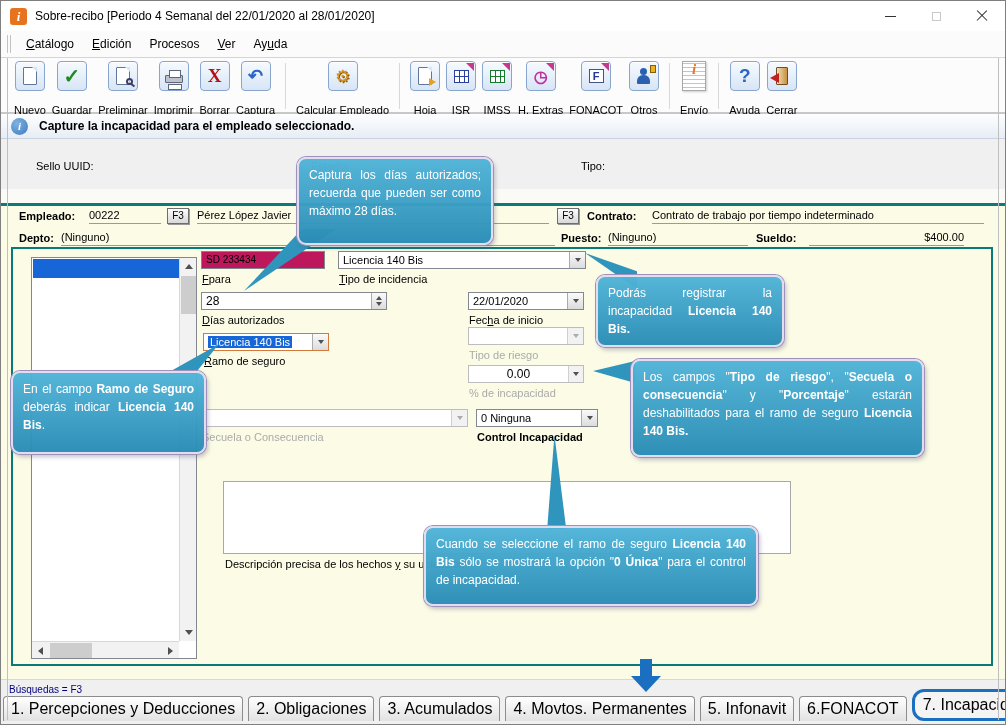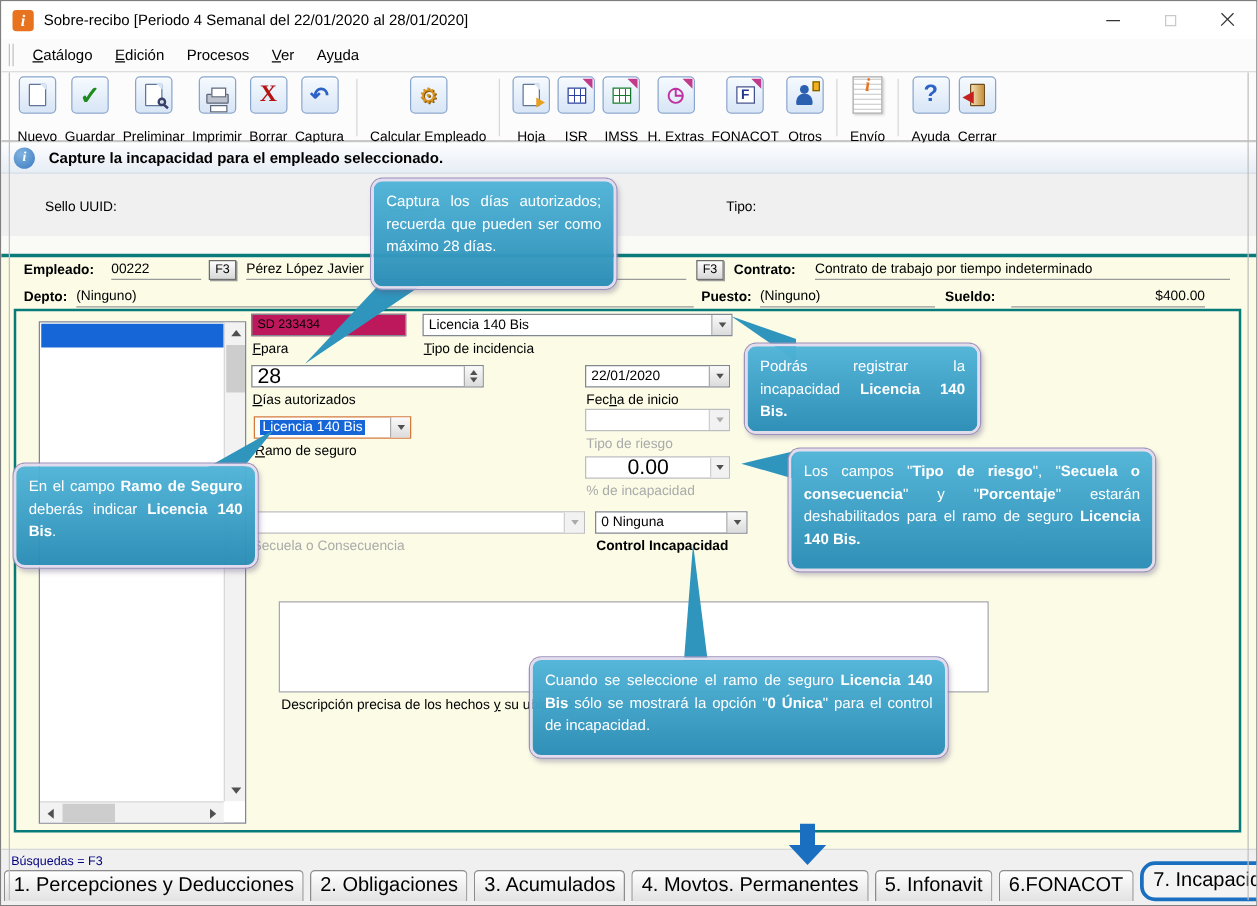--- a/index.html
+++ b/index.html
@@ -93,21 +93,21 @@
   .vthumb { position:absolute; left:1px; top:18px; width:15px; height:38px; background:#CDCDCD; }
   .hthumb { position:absolute; left:18px; top:1px; width:42px; height:15px; background:#CDCDCD; }
 
   .tinput { position:absolute; height:18px; background:#be185d; border:1px solid #828790; font-size:10px; padding:2px 0 0 4px; }
   .combo { position:absolute; height:18px; background:#FFF; border:1px solid #828790; font-size:11px; display:flex; align-items:center; padding-left:4px; }
   .combo .btn { margin-left:auto; width:16px; height:100%; background:linear-gradient(#FAFAFA,#DCDCDC); border-left:1px solid #ABABAB; display:flex; align-items:center; justify-content:center; }
   .combo .btn .tri-dn { border-left-width:3.5px; border-right-width:3.5px; border-top-width:4.5px; }
   .combo.disabled { border-color:#BDBDBD; }
   .combo.disabled .btn { background:#F2F2F2; border-left-color:#D0D0D0; }
   .combo.disabled .btn .tri-dn { border-top-color:#ABABAB; }
-  .spin { position:absolute; height:18px; background:#FFF; border:1px solid #828790; font-size:17px; display:flex; align-items:center; padding-left:4px; }
+  .spin { position:absolute; height:18px; background:#FFF; border:1px solid #828790; font-size:12px; display:flex; align-items:center; padding-left:4px; }
   .spin .btns { margin-left:auto; width:15px; height:100%; border-left:1px solid #ABABAB; background:linear-gradient(#FAFAFA,#DCDCDC); display:flex; flex-direction:column; align-items:center; justify-content:center; gap:2px; }
   .spin .btns .tri-up, .spin .btns .tri-dn { border-left-width:3px; border-right-width:3px; }
   .spin .btns .tri-up { border-bottom-width:4px; }
   .spin .btns .tri-dn { border-top-width:4px; }
   .spin.disabled { border-color:#BDBDBD; }
   .spin.disabled .btns { background:#F2F2F2; border-left-color:#D0D0D0; }
   .spin.num { justify-content:flex-end; }
   .spin.num .val { margin-left:auto; padding-right:4px; }
   .flabel { position:absolute; font-size:11px; color:#000; white-space:nowrap; }
   .flabel.dim { color:#ABABAB; }
@@ -399,21 +399,21 @@
             <span class="tri-dn"></span>
           </span>
       </div>
       <div class="flabel bold" style="left:464px; top:182px;">Control Incapacidad</div>
 
       <div class="bigtext"></div>
       <div class="flabel" style="left:212px; top:309px;"><span>Descripción precisa de los hechos </span><span class="accel">y</span><span> su ubicación</span></div>
     </div>
   </div>
 
-  <div class="tip" style="left:296px; top:142px; width:196px; min-height:88px;"><span>Captura los días autorizados; recuerda que pueden ser como máximo 28 días.</span></div>
+  <div class="tip" style="left:296px; top:156px; width:196px; min-height:88px;"><span>Captura los días autorizados; recuerda que pueden ser como máximo 28 días.</span></div>
   <div class="tail" style="left:243px; top:228px; width:100px; height:62px; clip-path:polygon(58% 0, 92% 0, 0 100%);"></div>
 
   <div class="tip" style="left:595px; top:274px; width:188px; min-height:56px;"><span>Podrás registrar la incapacidad </span><b>Licencia 140 Bis.</b></div>
   <div class="tail" style="left:584px; top:252px; width:52px; height:38px; clip-path:polygon(0 0, 100% 48%, 100% 95%);"></div>
 
   <div class="tip" style="left:10px; top:370px; width:195px; min-height:83px;"><span>En el campo </span><b>Ramo de Seguro</b><span> deberás indicar </span><b>Licencia 140 Bis</b><span>.</span></div>
   <div class="tail" style="left:160px; top:343px; width:58px; height:30px; clip-path:polygon(100% 0, 58% 100%, 8% 100%);"></div>
 
   <div class="tip" style="left:630px; top:358px; width:293px; min-height:98px;"><span>Los campos "</span><b>Tipo de riesgo</b><span>", "</span><b>Secuela o consecuencia</b><span>" y "</span><b>Porcentaje</b><span>" estarán deshabilitados para el ramo de seguro </span><b>Licencia 140 Bis.</b></div>
   <div class="tail" style="left:592px; top:360px; width:42px; height:22px; clip-path:polygon(0 45%, 100% 0, 100% 100%);"></div>

